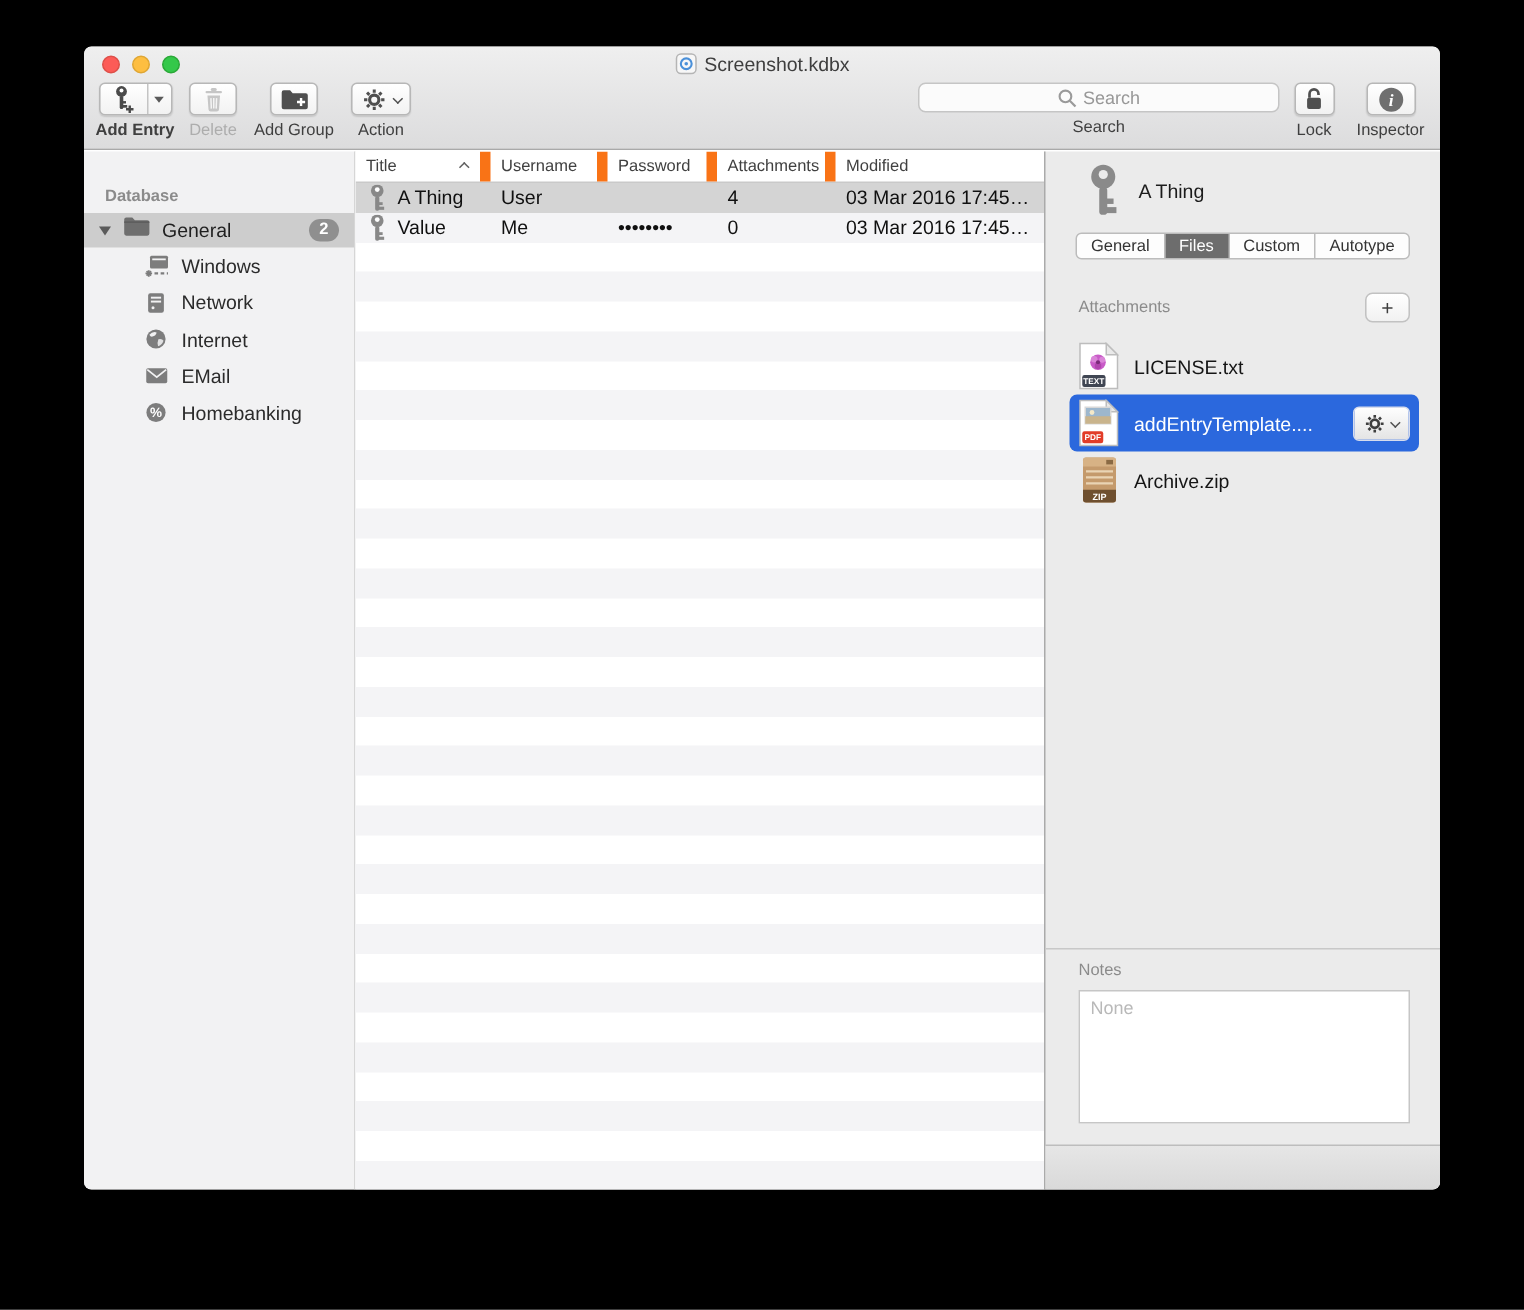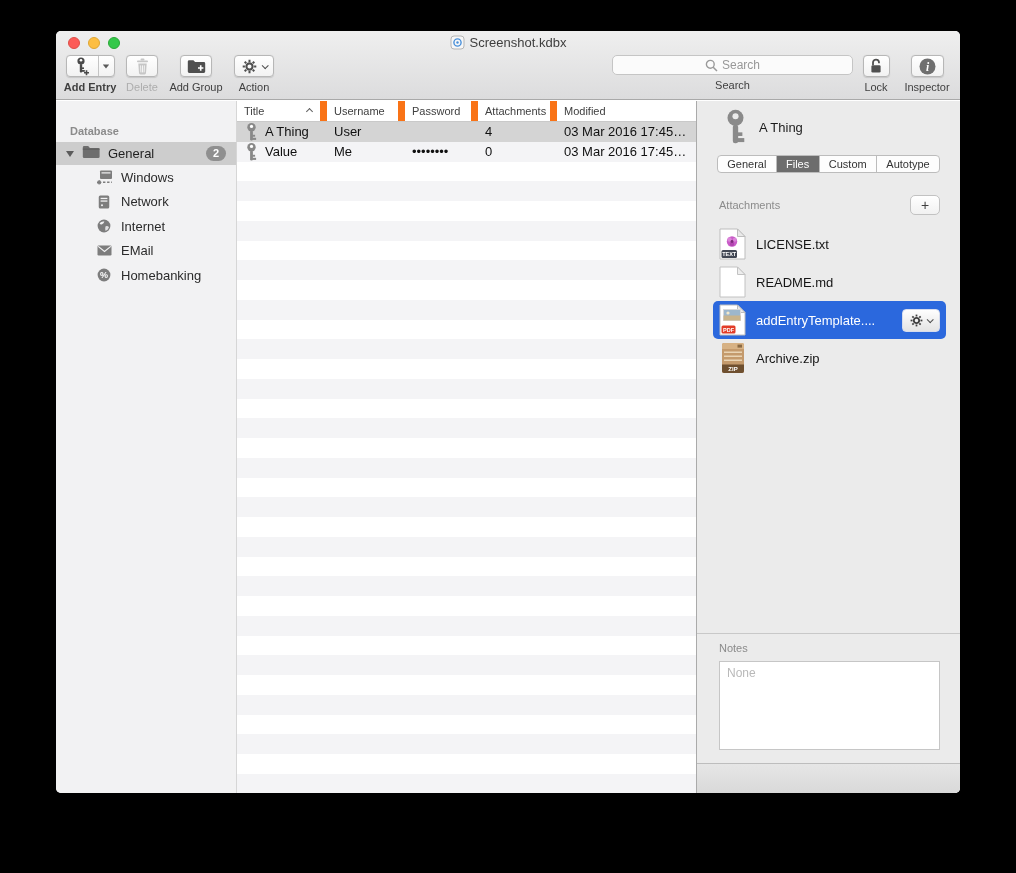--- a/index.html
+++ b/index.html
@@ -683,30 +683,20 @@
     <circle cx="15.8" cy="11.8" r="2" fill="#da85d8"></circle>
     <circle cx="13" cy="16" r="2.2" fill="#b044ae"></circle>
     <circle cx="13" cy="13.5" r="1.4" fill="#7c2a7b"></circle>
     <rect x="2.5" y="22" width="15.5" height="8" rx="1.5" fill="#404653"></rect>
     <text x="10.2" y="28" font-size="5.5" font-weight="bold" fill="#fff" text-anchor="middle" font-family="Liberation Sans, sans-serif">TEXT</text>
   </svg>
             </span>
     <span>LICENSE.txt</span>
 
   </div>
-          <div class="file-item">
-    <span class="file-icon-slot">
-              <svg width="27" height="32" viewBox="0 0 27 32">
-    <path d="M1 1 h17.5 l7.5 7.5 V31 H1 Z" fill="#fff" stroke="#c2c2c2"></path>
-    <path d="M18.5 1 l7.5 7.5 h-7.5 Z" fill="#ededed" stroke="#c2c2c2"></path>
-  </svg>
-            </span>
-    <span>README.md</span>
-
-  </div>
           <div class="file-item selected">
     <span class="file-icon-slot">
               <svg width="27" height="32" viewBox="0 0 27 32">
     <path d="M1 1 h17.5 l7.5 7.5 V31 H1 Z" fill="#fff" stroke="#bdbdbd"></path>
     <path d="M18.5 1 l7.5 7.5 h-7.5 Z" fill="#e9e9e9" stroke="#bdbdbd"></path>
     <rect x="4.5" y="5.5" width="17" height="11" fill="#9db7cd" stroke="#d8d8d8"></rect>
     <rect x="4.5" y="11.5" width="17" height="5" fill="#c9b48c"></rect>
     <circle cx="9" cy="9" r="1.6" fill="#f4e9c8"></circle>
     <rect x="2.5" y="21.5" width="14" height="8" rx="1.5" fill="#e23c28"></rect>
     <text x="9.5" y="27.5" font-size="5.5" font-weight="bold" fill="#fff" text-anchor="middle" font-family="Liberation Sans, sans-serif">PDF</text>

